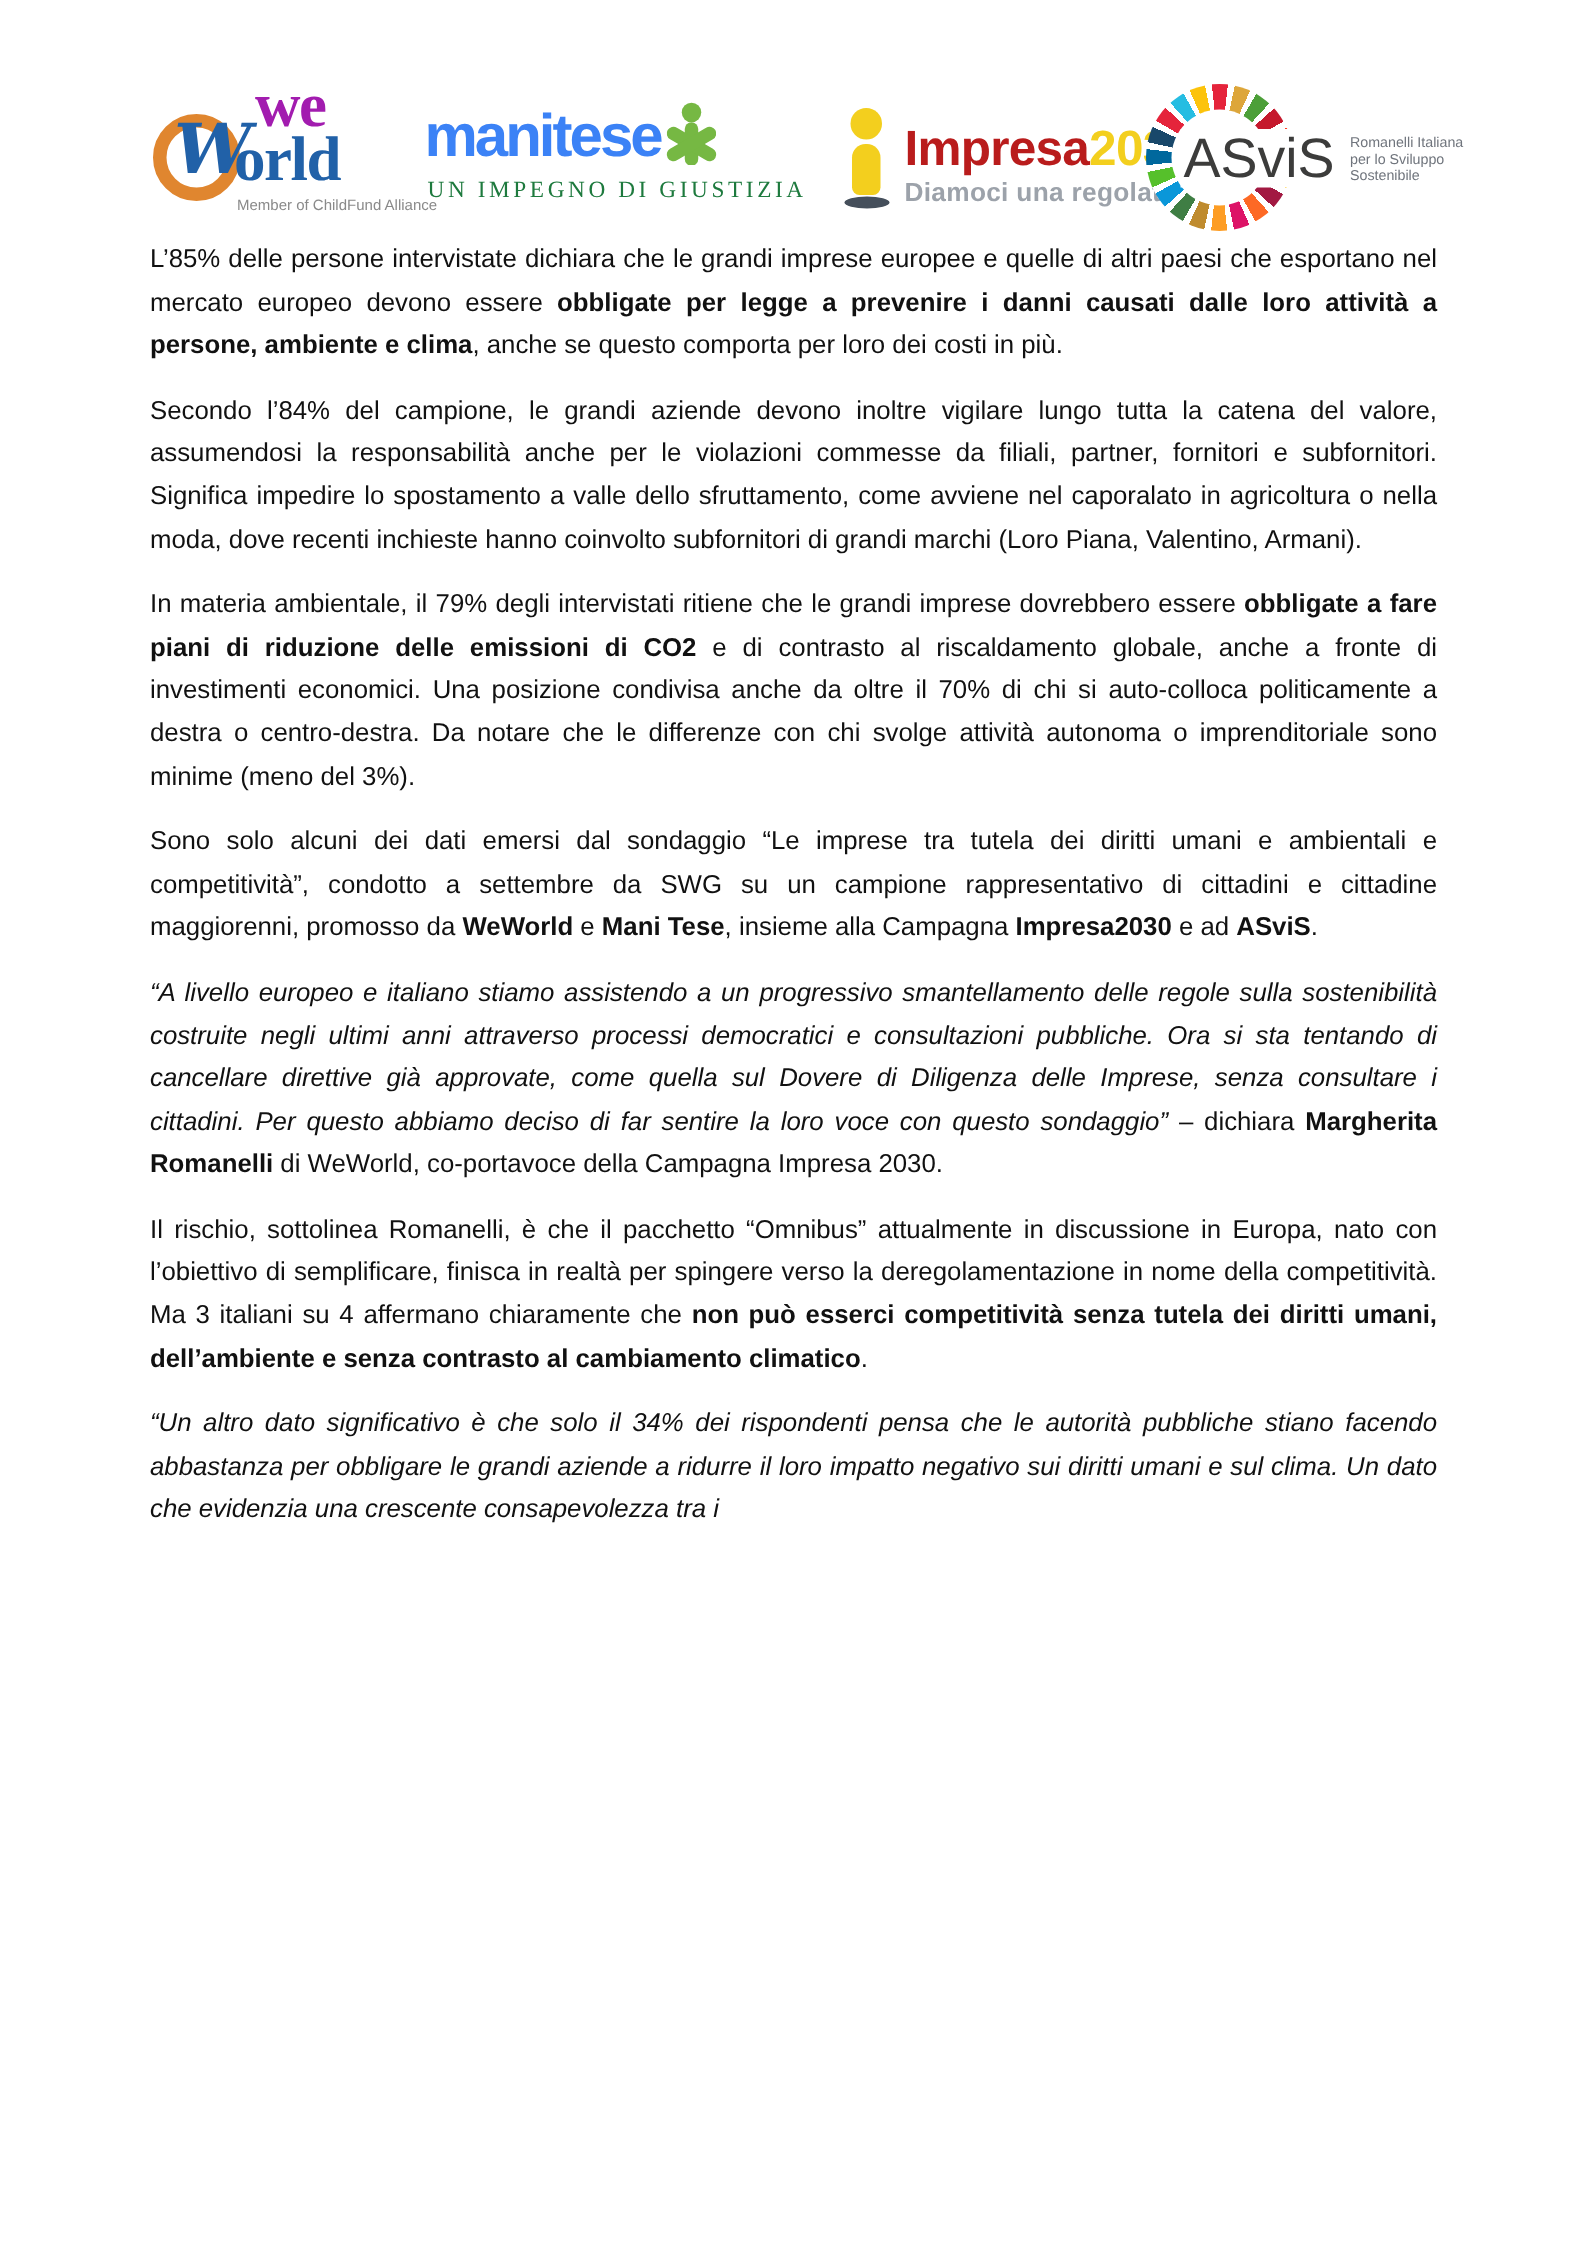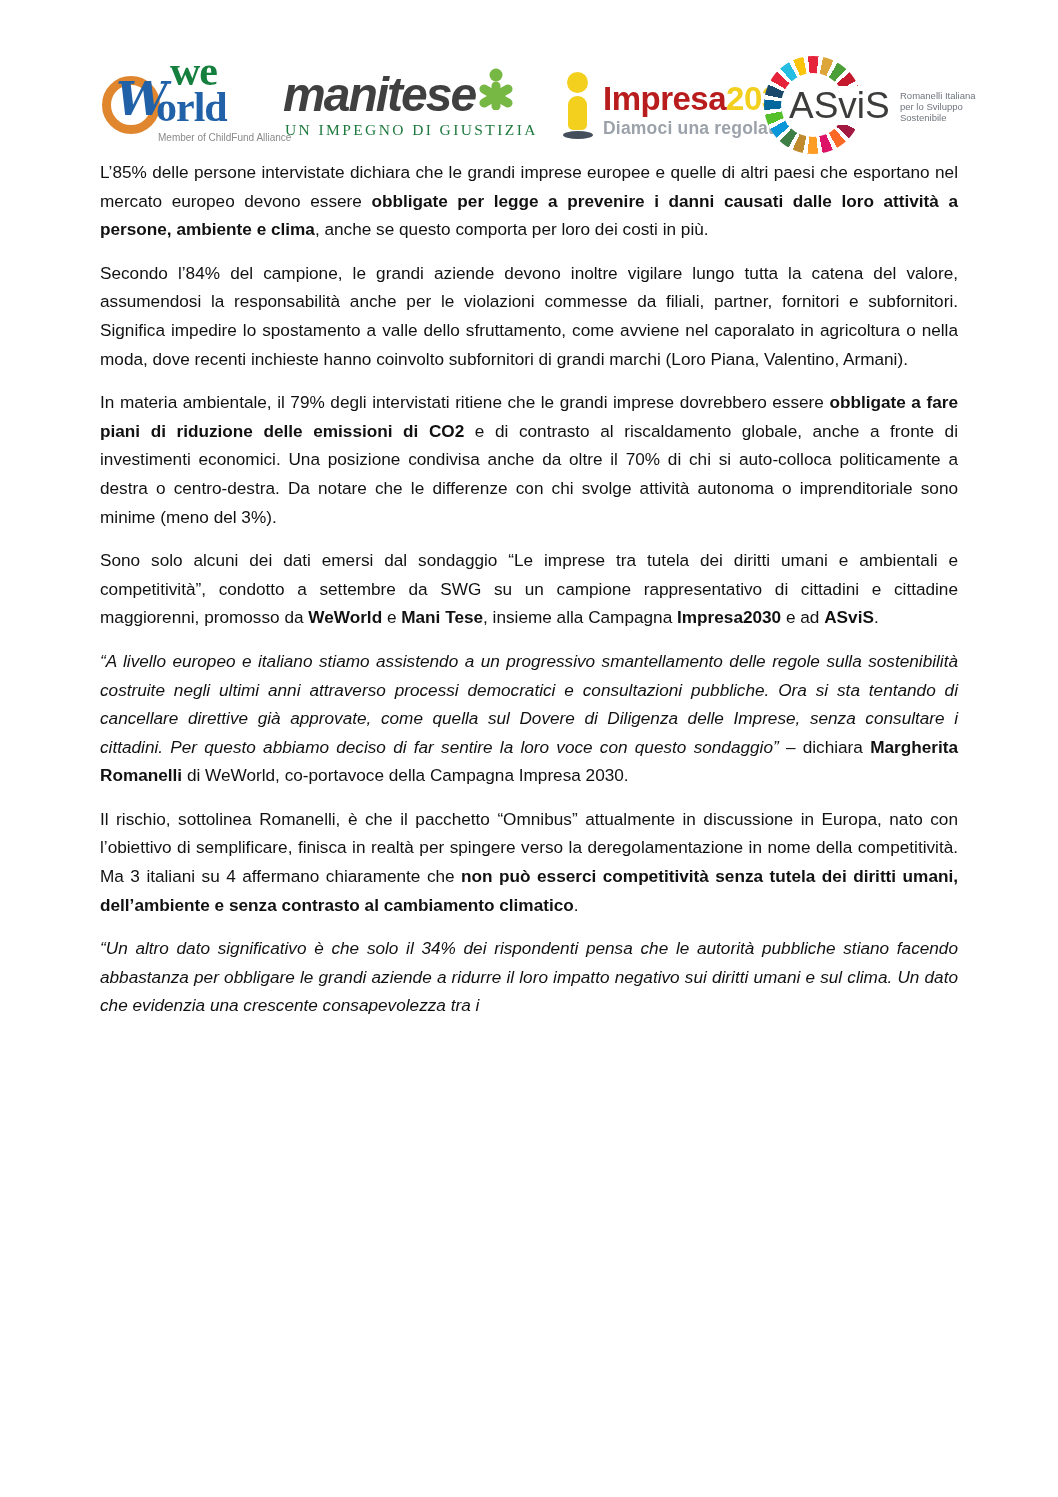--- a/index.html
+++ b/index.html
@@ -25,38 +25,38 @@
     border: 9px solid #e0862f; border-radius: 50%;
   }
   .ww-w {
     position: absolute; left: 16px; top: 16px;
     font-family: "DejaVu Serif", serif; font-style: italic; font-weight: 700;
     font-size: 46px; color: #2161a8; line-height: 1;
   }
   .ww-we {
     position: absolute; left: 70px; top: -10px;
     font-family: "Liberation Serif", serif; font-weight: 700;
-    font-size: 42px; color: #15803d; line-height: 1; letter-spacing: -1px;
+    font-size: 42px; color: #a21caf; line-height: 1; letter-spacing: -1px;
   }
   .ww-orld {
     position: absolute; left: 56px; top: 26px;
     font-family: "Liberation Serif", serif; font-weight: 700;
     font-size: 42px; color: #2161a8; line-height: 1; letter-spacing: -1px;
   }
   .ww-sub {
     position: absolute; left: 58px; top: 72px;
     font-size: 10px; color: #8a8a8a; white-space: nowrap;
   }
 
   
   .logo-manitese { left: 283px; top: 72px; width: 256px; height: 76px; }
   .mt-name-row { display: flex; align-items: flex-start; }
   .mt-name {
-    font-weight: 700; font-size: 48px; line-height: 0.95;
-    color: #404040; letter-spacing: -2px; font-style: italic;
+    font-weight: 700; font-size: 40px; line-height: 0.95;
+    color: #3b82f6; letter-spacing: -2px;
   }
   .mt-ast { margin-left: 3px; margin-top: -4px; }
   .mt-sub {
     margin-top: 3px; margin-left: 2px;
     font-family: "Liberation Serif", serif;
     font-size: 15.5px; letter-spacing: 2.4px; color: #1e7a3e; white-space: nowrap;
   }
 
   
   .logo-impresa { left: 563px; top: 70px; width: 188px; height: 80px; display: flex; }

